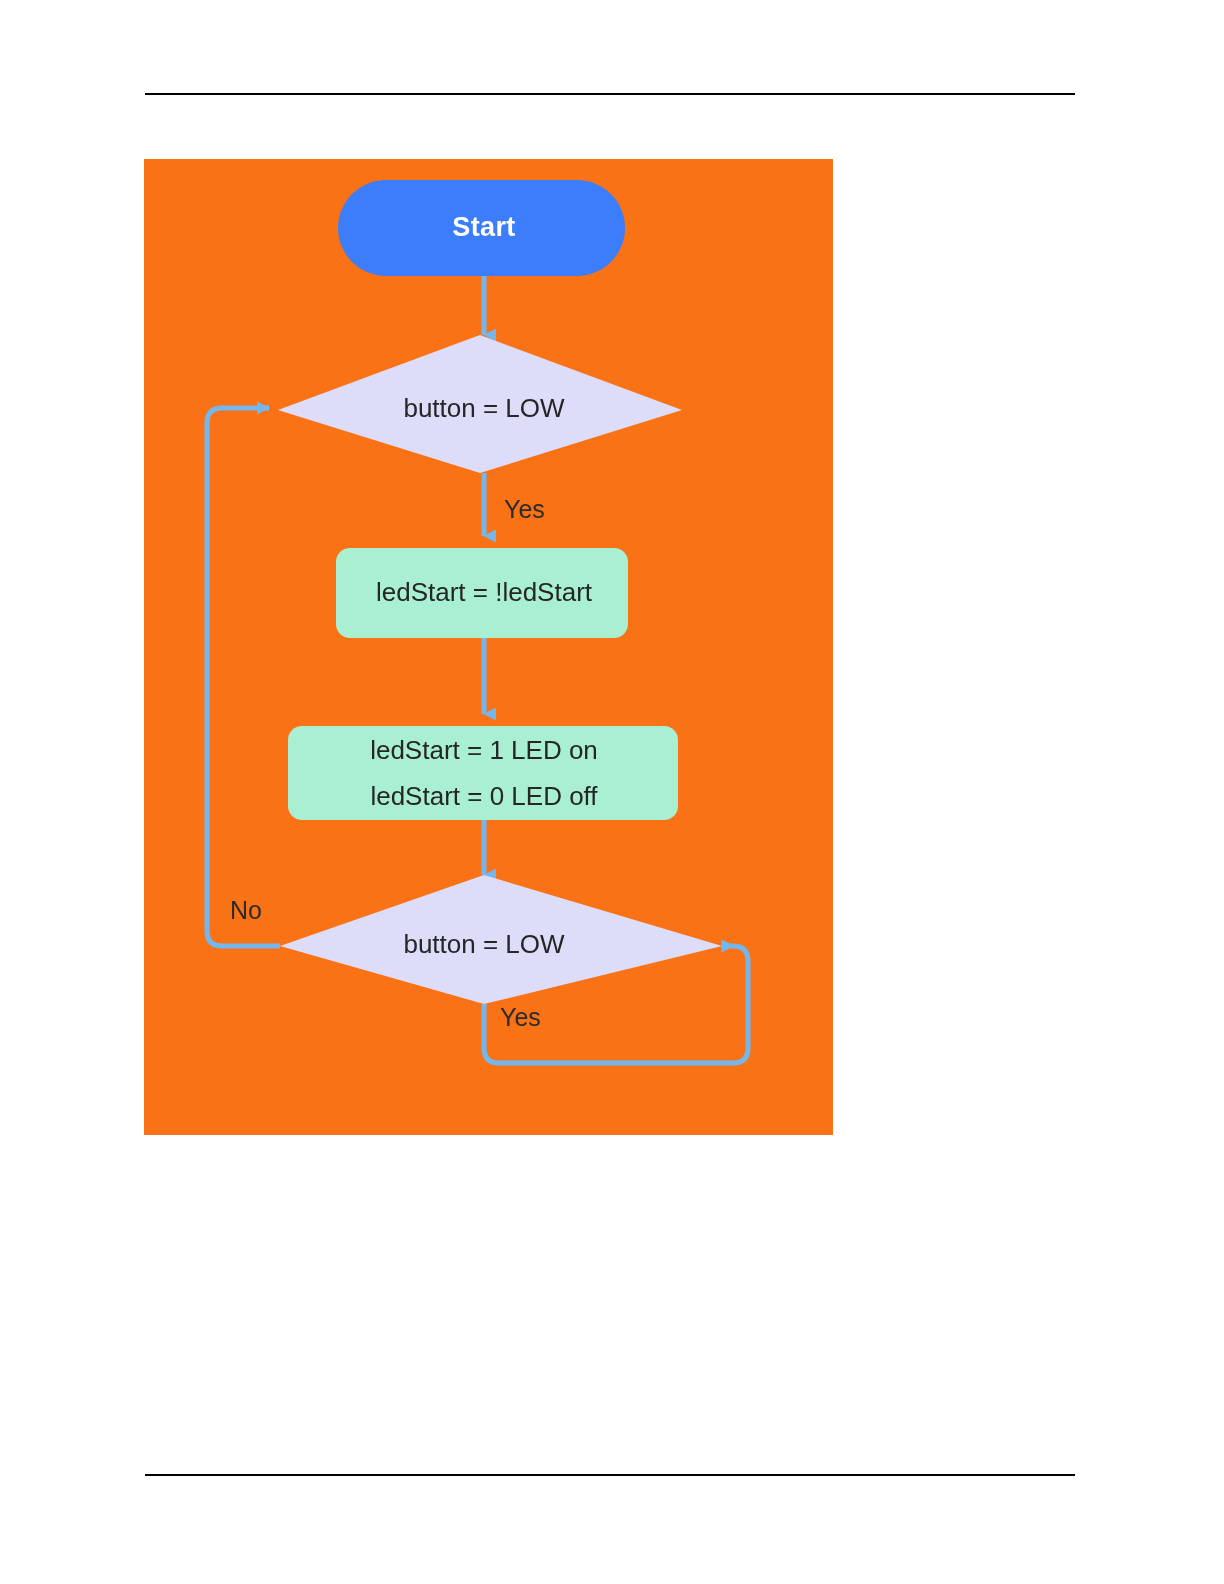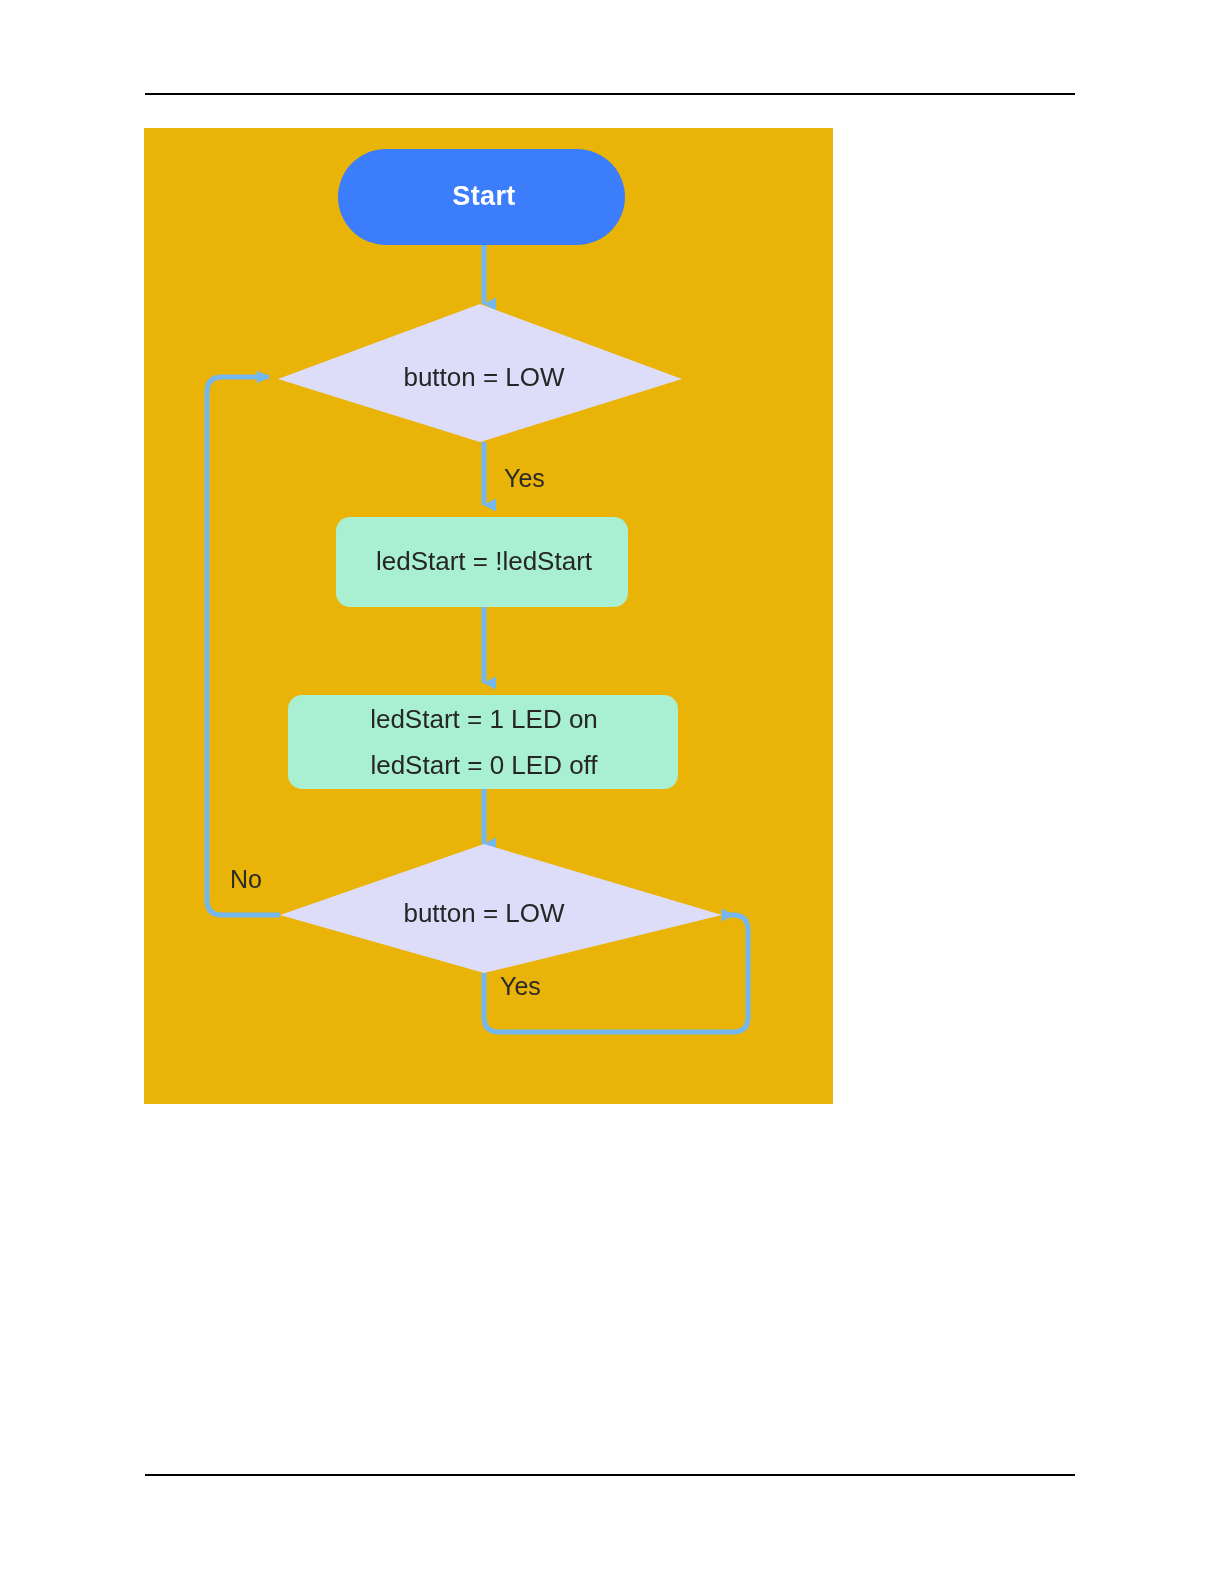--- a/index.html
+++ b/index.html
@@ -24,24 +24,24 @@
     height: 2px;
     background: #000000;
   }
   .page-rule.header { top: 93px; }
   .page-rule.footer { top: 1474px; }
 
   
   .figure-panel {
     position: absolute;
     left: 144px;
-    top: 128px;
+    top: 159px;
     width: 689px;
     height: 976px;
-    background: #eab308;
+    background: #f97316;
     text-decoration: underline;
   }
 
   .figure-panel svg {
     display: block;
     width: 689px;
     height: 976px;
   }
 
   

